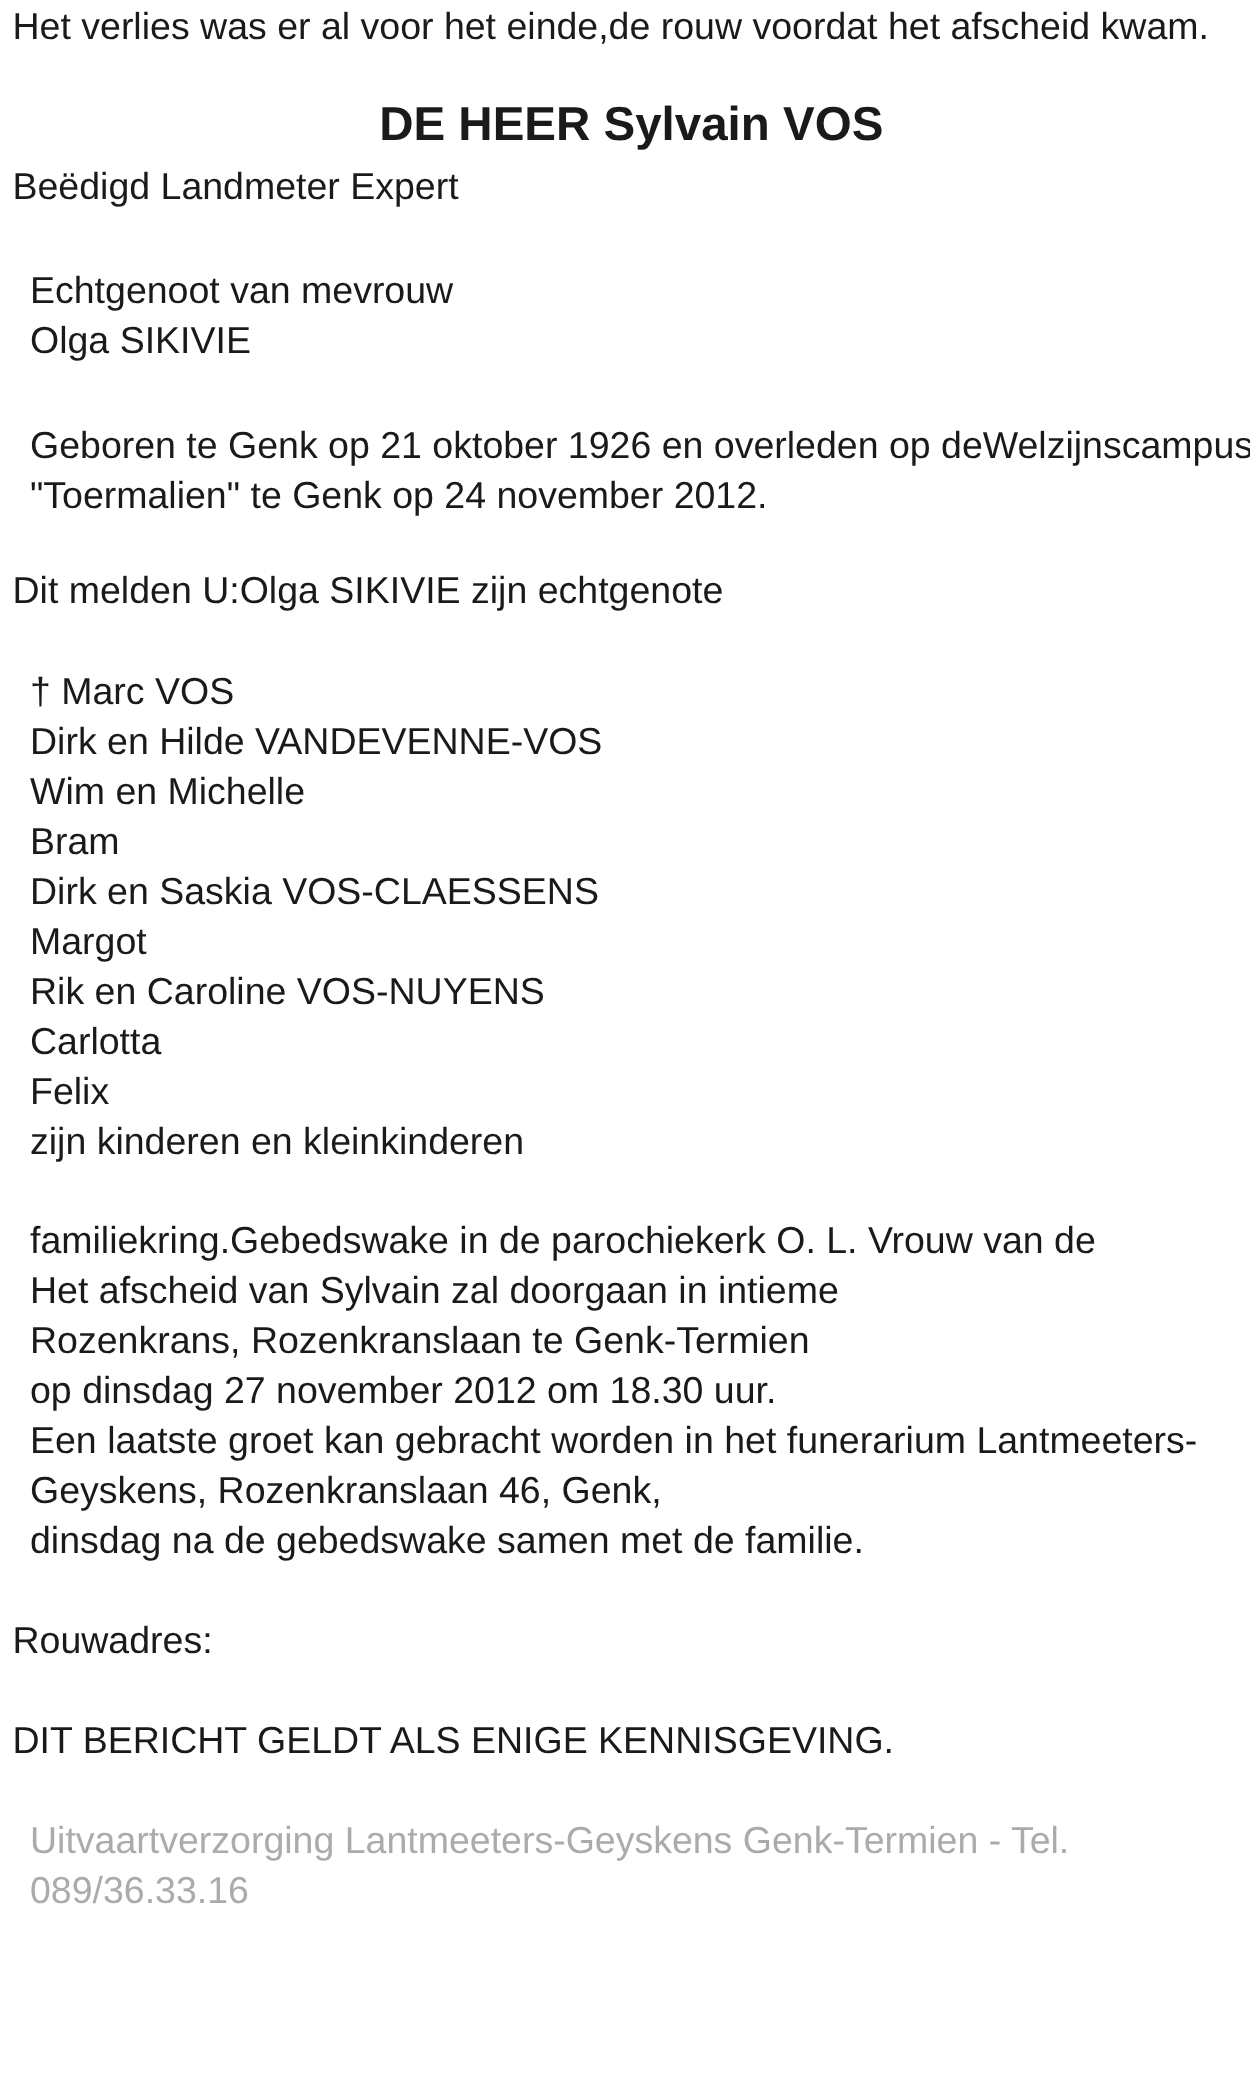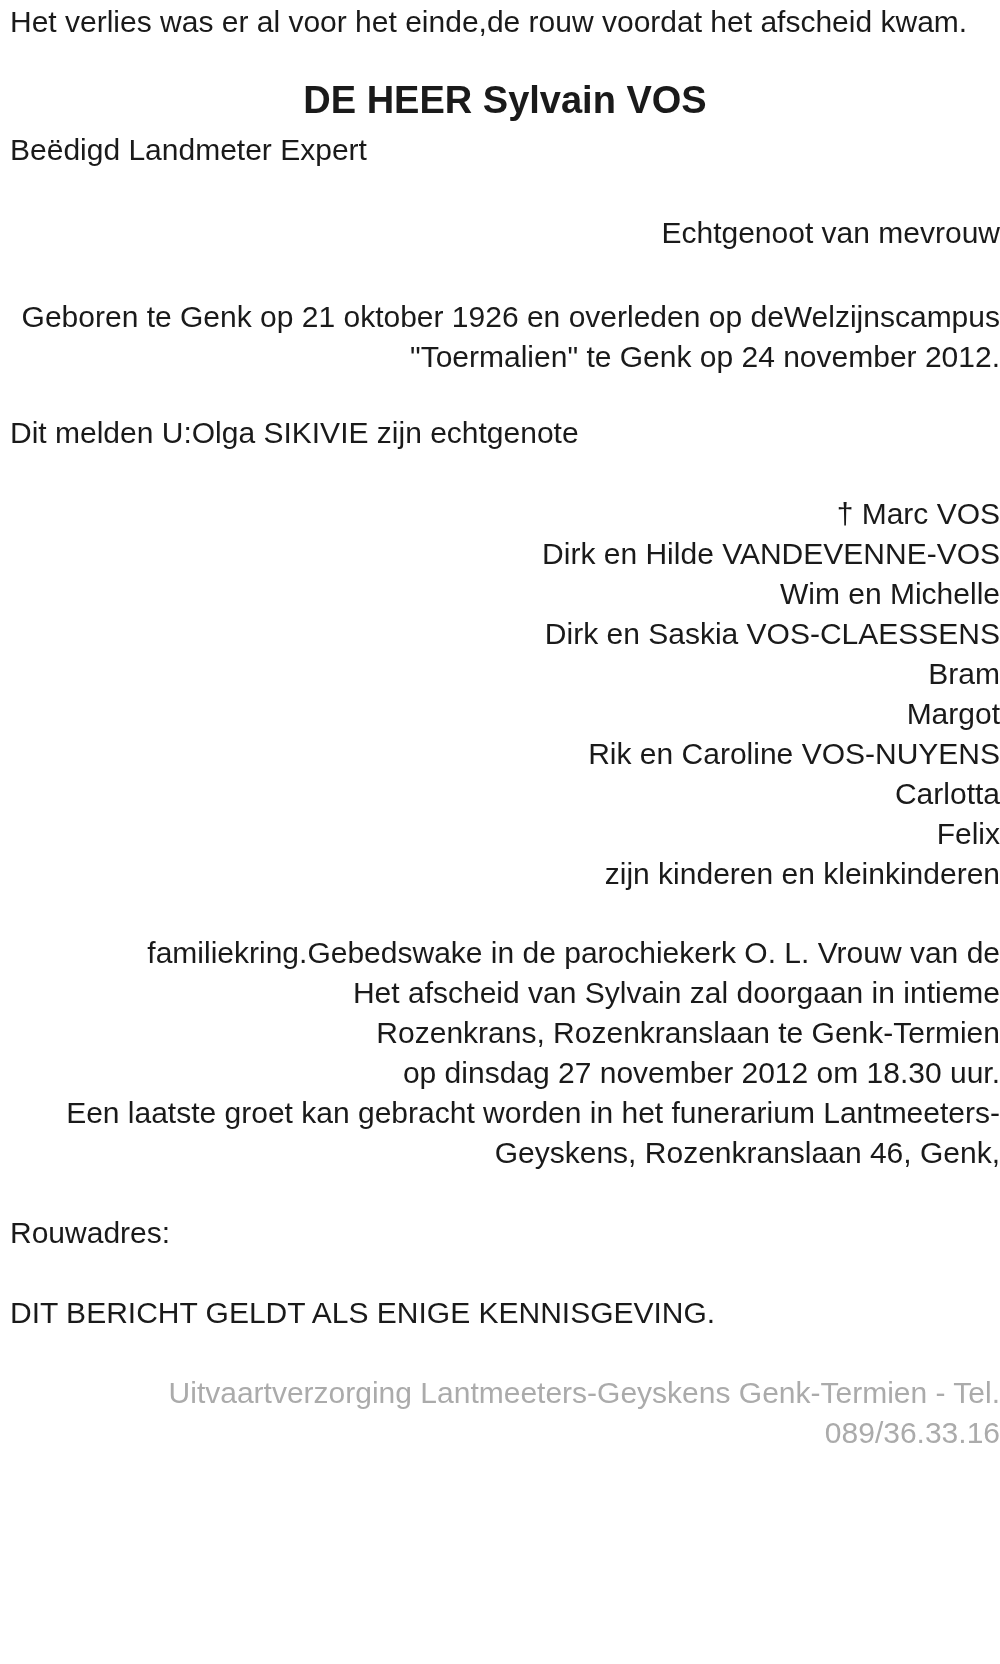--- a/index.html
+++ b/index.html
@@ -28,21 +28,21 @@
     white-space: nowrap;
     margin: 0;
   }
   .title {
     font-size: 38px;
     line-height: 50px;
     font-weight: bold;
     white-space: nowrap;
     margin: 0;
   }
-  .block { margin: 0; text-align: right; }
+  .block { margin: 14px; }
 
   .epigraph   { margin-top: 2px; }
   .title      { margin-top: 33px; text-align: center; }
   .subtitle   { margin-top: 5px; }
   .spouse     { margin-top: 43px; }
   .lifedates  { margin-top: 44px; }
   .announce   { margin-top: 36px; }
   .family     { margin-top: 41px; }
   .ceremony   { margin-top: 39px; }
   .rouwadres  { margin-top: 40px; }
@@ -57,49 +57,51 @@
 <main class="page">
 
   <p class="line epigraph">Het verlies was er al voor het einde,de rouw voordat het afscheid kwam.</p>
 
   <h1 class="title">DE HEER Sylvain VOS</h1>
 
   <p class="line subtitle">Beëdigd Landmeter Expert</p>
 
   <div class="block spouse">
       <div>Echtgenoot van mevrouw</div>
+      <div>Olga SIKIVIE</div>
     </div>
 
   <div class="block lifedates">
       <div>Geboren te Genk op 21 oktober 1926 en overleden op deWelzijnscampus</div>
       <div>"Toermalien" te Genk op 24 november 2012.</div>
     </div>
 
   <p class="line announce">Dit melden U:Olga SIKIVIE zijn echtgenote</p>
 
   <div class="block family">
       <div>† Marc VOS</div>
       <div>Dirk en Hilde VANDEVENNE-VOS</div>
       <div>Wim en Michelle</div>
+      <div>Bram</div>
       <div>Dirk en Saskia VOS-CLAESSENS</div>
-      <div>Bram</div>
       <div>Margot</div>
       <div>Rik en Caroline VOS-NUYENS</div>
       <div>Carlotta</div>
       <div>Felix</div>
       <div>zijn kinderen en kleinkinderen</div>
     </div>
 
   <div class="block ceremony">
       <div>familiekring.Gebedswake in de parochiekerk O. L. Vrouw van de</div>
       <div>Het afscheid van Sylvain zal doorgaan in intieme</div>
       <div>Rozenkrans, Rozenkranslaan te Genk-Termien</div>
       <div>op dinsdag 27 november 2012 om 18.30 uur.</div>
       <div>Een laatste groet kan gebracht worden in het funerarium Lantmeeters-</div>
       <div>Geyskens, Rozenkranslaan 46, Genk,</div>
+      <div>dinsdag na de gebedswake samen met de familie.</div>
     </div>
 
   <p class="line rouwadres">Rouwadres:</p>
 
 
   <p class="line notice">DIT BERICHT GELDT ALS ENIGE KENNISGEVING.</p>
 
   <div class="block footer">
       <div>Uitvaartverzorging Lantmeeters-Geyskens Genk-Termien - Tel.</div>
       <div>089/36.33.16</div>

